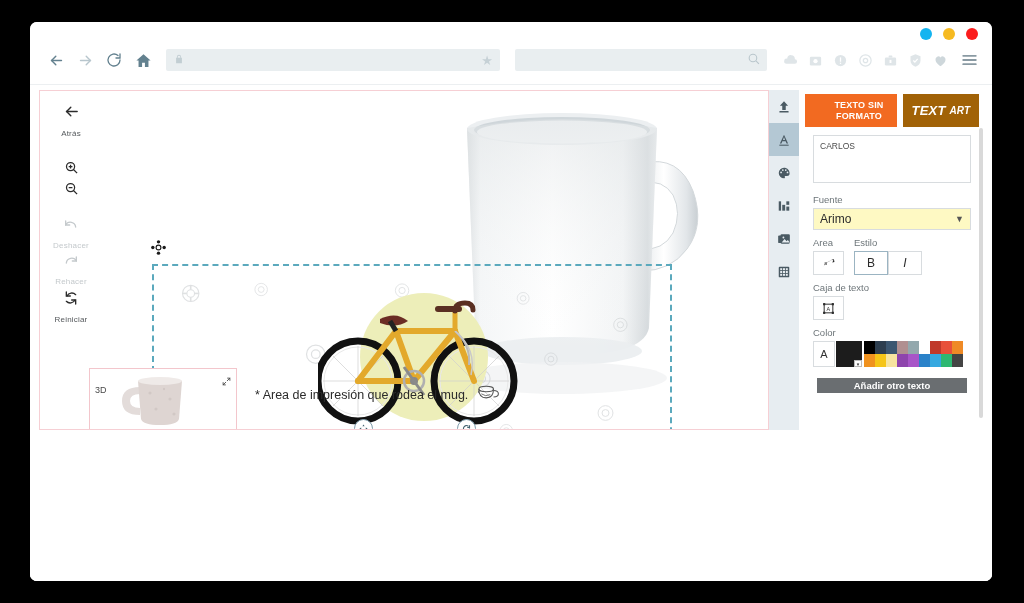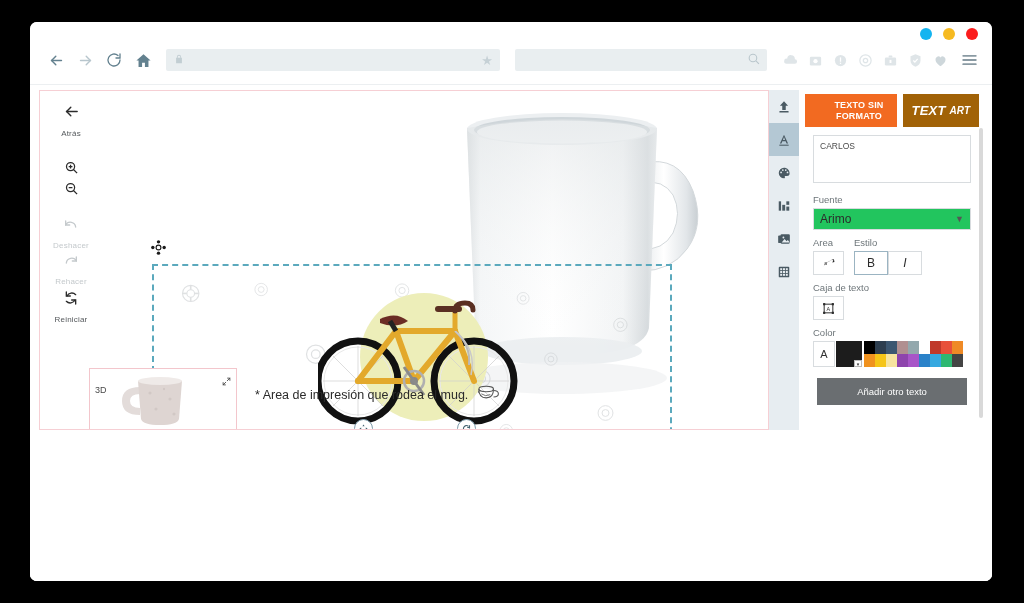--- a/index.html
+++ b/index.html
@@ -65,33 +65,33 @@
   
   .panel{position:absolute;left:769px;top:5px;width:184px;height:340px;background:#fff;}
   .ttabs{display:flex;gap:6px;padding:4px 4px 0 6px;}
   .ttab{height:33px;flex:1;display:flex;align-items:center;justify-content:center;text-align:center;font-size:9px;font-weight:bold;color:#fff;letter-spacing:.2px;line-height:11px;cursor:pointer;}
   .ttab.plain{background:#f26a21;padding-left:16px;}
   .ttab.art{background:#a16207;font-size:13px;font-style:italic;}
   .ttab.art .small{font-size:10px;}
   .pbody{padding:8px 12px 0 14px;position:relative;}
   .ta{width:100%;height:48px;border:1px solid #d8dcdf;box-sizing:border-box;font-size:8.5px;color:#4c4c4c;padding:5px 6px;resize:none;font-family:"Liberation Sans",sans-serif;background:#fff;}
   .flabel{font-size:9.5px;color:#6d7579;margin:7px 0 3px;}
-  .fselect{width:100%;height:22px;border:1px solid #d8dcdf;box-sizing:border-box;font-size:12px;color:#2c2c2c;padding:0 6px;position:relative;display:flex;align-items:center;background:#22c55e;}
+  .fselect{width:100%;height:22px;border:1px solid #d8dcdf;box-sizing:border-box;font-size:12px;color:#2c2c2c;padding:0 6px;position:relative;display:flex;align-items:center;background:#fef9c3;}
   .fselect .cv{position:absolute;right:6px;color:#555;font-size:9px;}
   .row{display:flex;gap:10px;}
   .sqbtn{width:31px;height:24px;border:1px solid #d8dcdf;background:#fff;display:flex;align-items:center;justify-content:center;color:#2b2b2b;cursor:pointer;box-sizing:border-box;}
   .sqbtn.w{width:34px;font-size:12px;}
   .sqbtn.on{border-color:#9bb4c2;}
   .swatchbox{display:flex;align-items:flex-start;margin-top:2px;}
   .Abtn{width:22px;height:26px;border:1px solid #d8dcdf;display:flex;align-items:center;justify-content:center;font-size:11px;color:#333;box-sizing:border-box;background:#fff;}
   .cursel{width:26px;height:26px;background:#1c1c1c;position:relative;margin-left:1px;}
   .cursel .car{position:absolute;right:0;bottom:0;width:8px;height:7px;background:#fff;border:1px solid #bbb;font-size:5px;text-align:center;line-height:6px;color:#333;box-sizing:border-box;}
   .grid2{display:grid;grid-template-columns:repeat(9,11px);grid-auto-rows:13px;margin-left:2px;}
   .grid2 div{width:11px;height:13px;}
-  .addbtn{margin:11px 4px 0;height:27px;background:#6a6e71;color:#fff;font-size:9.5px;font-weight:normal;display:flex;align-items:center;justify-content:center;cursor:pointer;}
+  .addbtn{margin:11px 4px 0;height:15px;background:#6a6e71;color:#fff;font-size:9.5px;font-weight:bold;display:flex;align-items:center;justify-content:center;cursor:pointer;}
   .pscroll{position:absolute;right:0;top:38px;width:4px;height:290px;background:#d9d9d9;border-radius:2px;}
 
   
   .bottom{position:absolute;left:0;top:350px;width:100%;height:147px;background:#fff;}
 </style>
 </head>
 <body>
 
 <div class="window">
 

